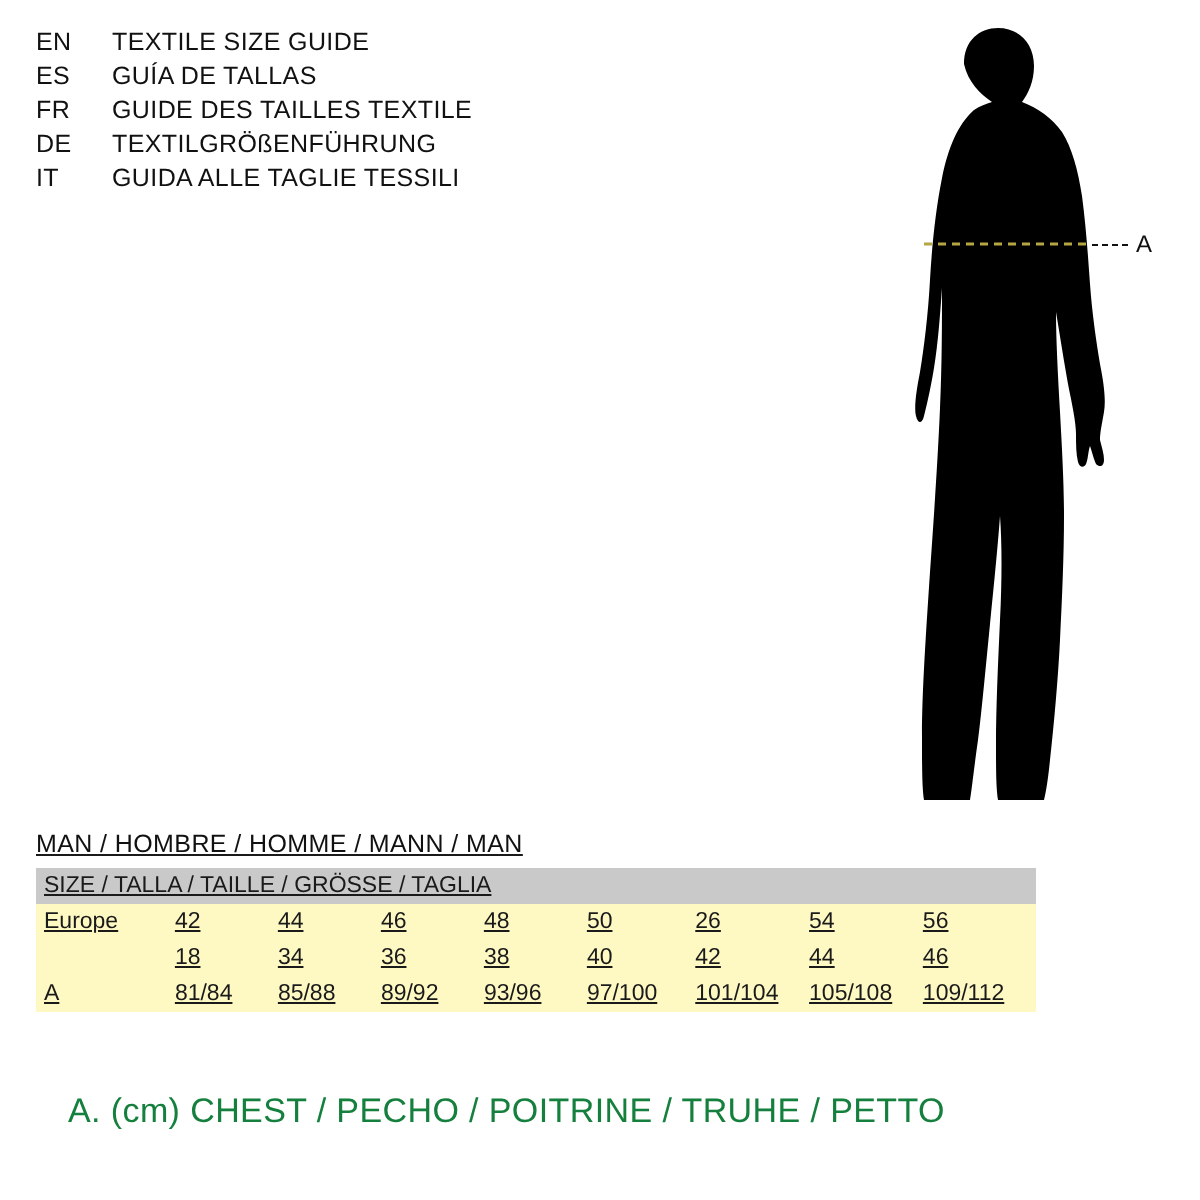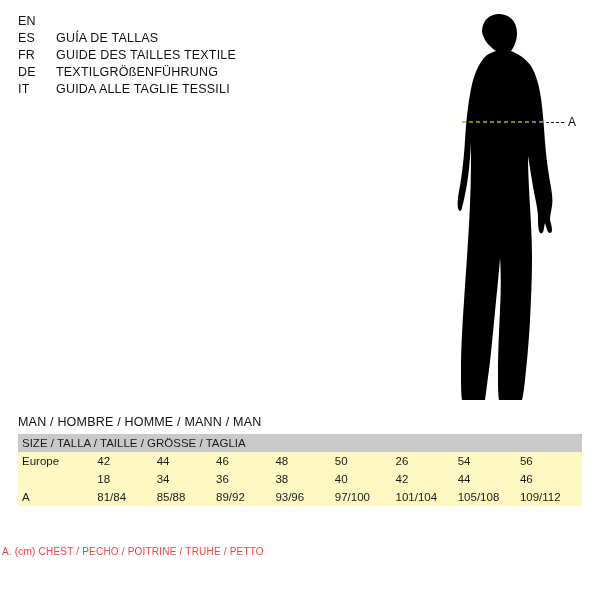--- a/index.html
+++ b/index.html
@@ -86,31 +86,32 @@
     height: 0;
     border-top: 1.4px dashed #111;
   }
 
   
   .table-section {
     position: absolute;
     left: 18px;
     top: 415px;
     width: 564px;
+    text-decoration: underline;
   }
   .man-title {
     font-size: 12.5px;
     color: #111;
     letter-spacing: 0.2px;
     margin-bottom: 5px;
     white-space: nowrap;
   }
   table.size-table {
     border-collapse: collapse;
-    width: 564px;
+    width: 500px;
     font-size: 11.5px;
     color: #1a1a1a;
   }
   table.size-table td {
     padding: 0;
     height: 18px;
     vertical-align: middle;
   }
   .row-head td {
     background: #c9c9c9;
@@ -123,36 +124,37 @@
   .c-label {
     width: 86px;
     padding-left: 4px !important;
   }
   .c-val {
     width: 68px;
     text-align: left;
   }
   .footnote {
     position: absolute;
-    left: 2px;
+    left: 34px;
     top: 546px;
-    font-size: 10px;
-    color: #ef4444;
+    font-size: 17px;
+    color: #15803d;
     letter-spacing: 0.2px;
     white-space: nowrap;
   }
 </style>
 </head>
 <body>
 
 <div class="page">
 
   <div class="lang-block">
     <div class="lang-row">
       <span class="lang-code">EN</span>
+      <span class="lang-text">TEXTILE SIZE GUIDE</span>
     </div>
     <div class="lang-row">
       <span class="lang-code">ES</span>
       <span class="lang-text">GUÍA DE TALLAS</span>
     </div>
     <div class="lang-row">
       <span class="lang-code">FR</span>
       <span class="lang-text">GUIDE DES TAILLES TEXTILE</span>
     </div>
     <div class="lang-row">

